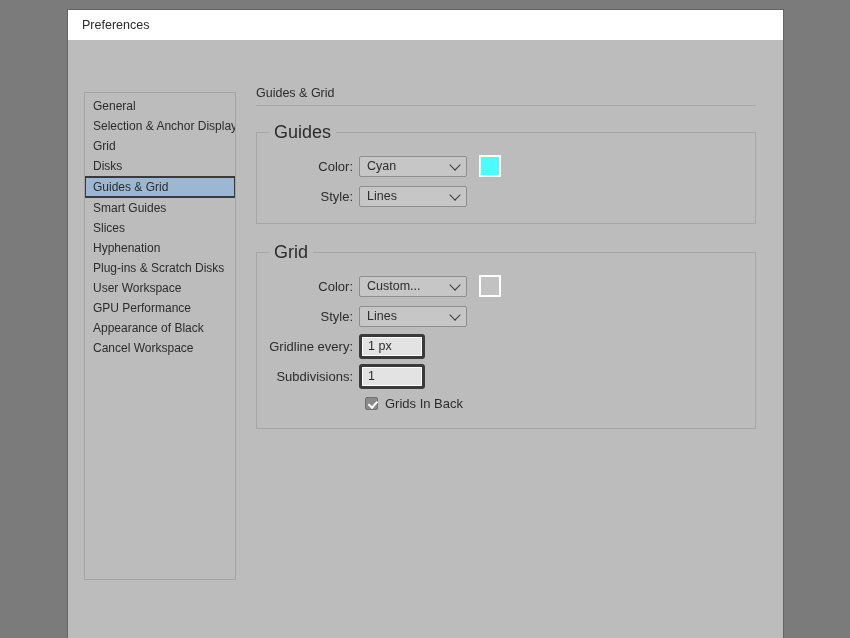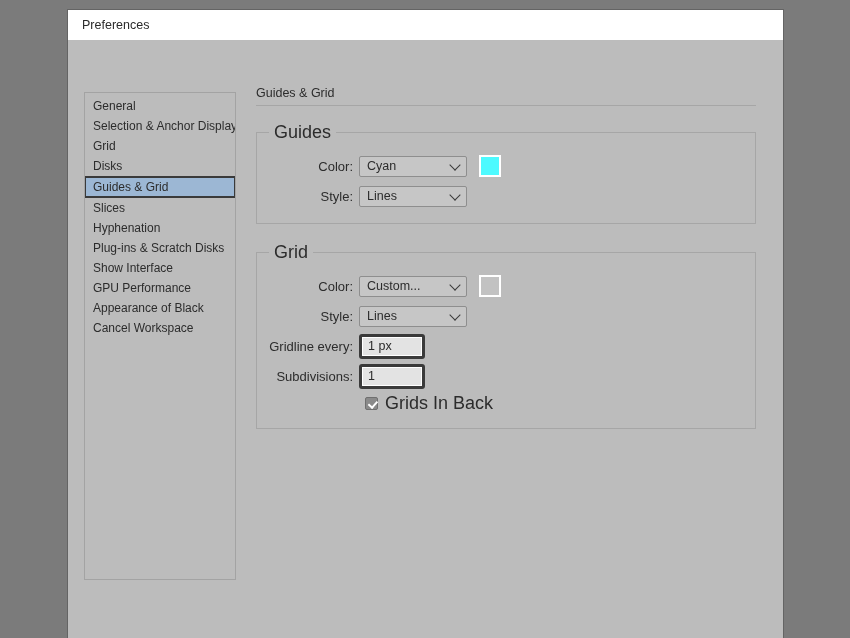--- a/index.html
+++ b/index.html
@@ -196,21 +196,21 @@
     position: absolute;
     left: 3.5px;
     top: 1px;
     width: 3.5px;
     height: 7px;
     border-right: 2px solid #ffffff;
     border-bottom: 2px solid #ffffff;
     transform: rotate(42deg);
   }
   .cbrow .cbtext {
-    font-size: 18px;
+    font-size: 13px;
     color: #2c2c2c;
     white-space: nowrap;
   }
 
   
   #footer {
     position: absolute;
     left: 0;
     top: 560px;
     width: 715px;
@@ -254,24 +254,25 @@
   </div>
 
   <div id="body-area">
 
     <div id="sidebar">
       <div class="side-item">General</div>
       <div class="side-item">Selection &amp; Anchor Display</div>
       <div class="side-item">Grid</div>
       <div class="side-item">Disks</div>
       <div class="side-item selected">Guides &amp; Grid</div>
+      <div class="side-item">Smart Guides</div>
       <div class="side-item">Slices</div>
       <div class="side-item">Hyphenation</div>
       <div class="side-item">Plug-ins &amp; Scratch Disks</div>
-      <div class="side-item">Show Interface</div>
+      <div class="side-item">User Workspace</div>
       <div class="side-item">GPU Performance</div>
       <div class="side-item">Appearance of Black</div>
       <div class="side-item">Cancel Workspace</div>
     </div>
 
     <div id="pane">
 
       <div id="pane-title">Guides &amp; Grid</div>
 
       <fieldset class="group">

